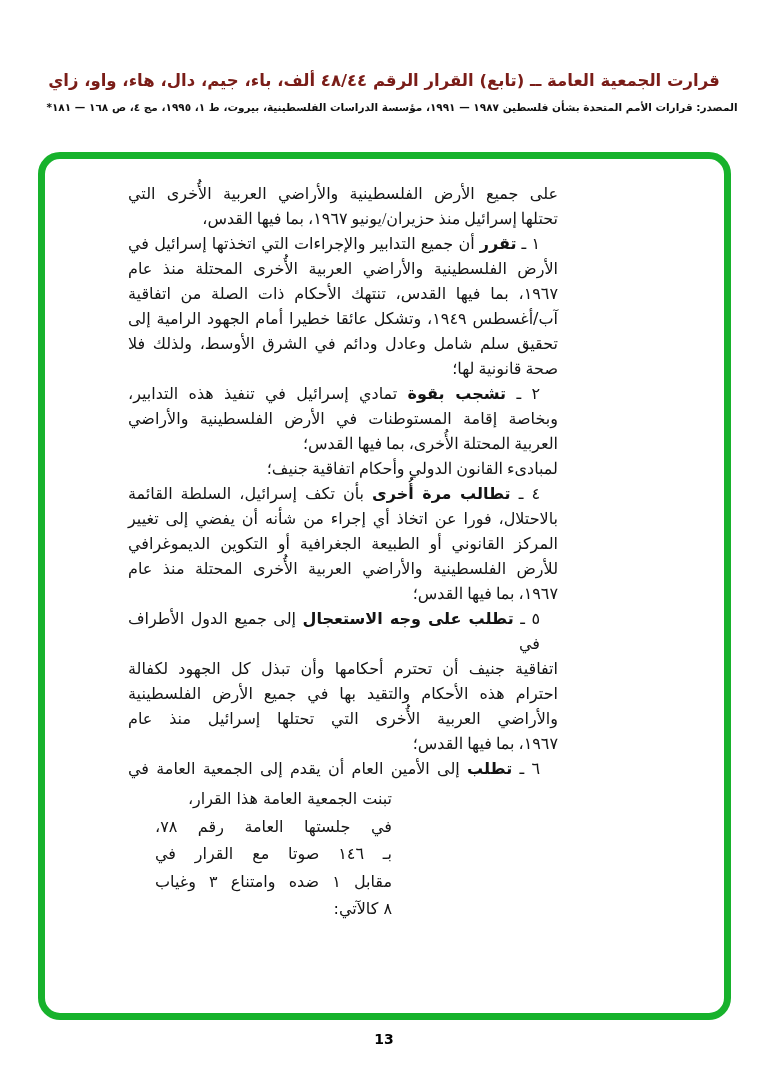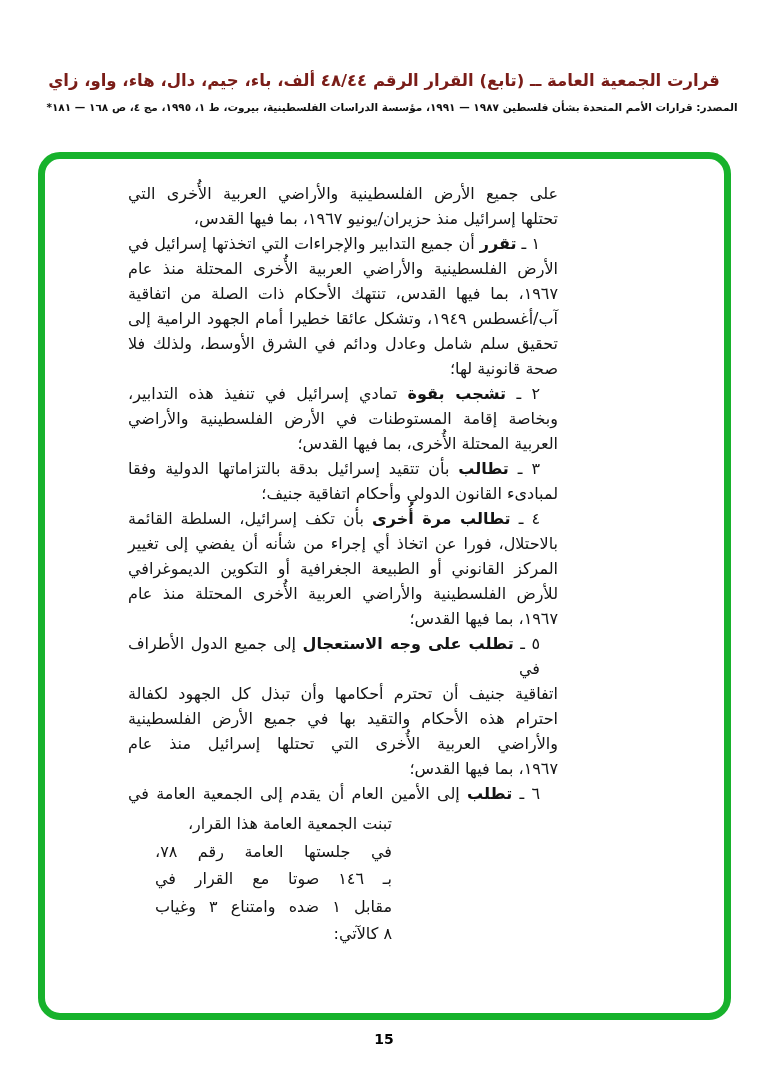--- a/index.html
+++ b/index.html
@@ -18,21 +18,21 @@
   .frame{
     position:absolute;left:38px;top:152px;width:693px;height:868px;
     box-sizing:border-box;border:7px solid #17b22c;border-radius:22px;background:transparent;
   }
   .body-text{
     position:absolute;left:128px;top:181px;width:430px;
     font-size:16px;line-height:25px;color:#141414;
   }
   .bline{white-space:normal;}
   .a-just{text-align:justify;text-align-last:justify;}
-  .a-right{text-align:right;text-align-last:right;}
+  .a-right{text-align:right;text-align-last:right;font-family:Liberation Serif, serif;}
   .ind{padding-right:18px;}
   .bold{font-weight:bold;}
   .closing-block{
     width:237px;margin-right:166px;margin-top:4px;line-height:27.5px;
   }
   .cline{text-align:justify;text-align-last:justify;}
   .cline.c-first{text-align-last:right;padding-left:24px;}
   .cline.c-last{text-align:right;text-align-last:right;}
   .page-number{
     position:absolute;top:1031px;left:0;right:0;text-align:center;
@@ -53,21 +53,20 @@
     <div class="bline a-right"><span>تحتلها إسرائيل منذ حزيران/يونيو ١٩٦٧، بما فيها القدس،</span></div>
     <div class="bline a-just ind"><span>١ ـ </span><span class="bold">تقرر</span><span> أن جميع التدابير والإجراءات التي اتخذتها إسرائيل في</span></div>
     <div class="bline a-just"><span>الأرض الفلسطينية والأراضي العربية الأُخرى المحتلة منذ عام</span></div>
     <div class="bline a-just"><span>١٩٦٧، بما فيها القدس، تنتهك الأحكام ذات الصلة من اتفاقية</span></div>
     <div class="bline a-just"><span>آب/أغسطس ١٩٤٩، وتشكل عائقا خطيرا أمام الجهود الرامية إلى</span></div>
     <div class="bline a-just"><span>تحقيق سلم شامل وعادل ودائم في الشرق الأوسط، ولذلك فلا</span></div>
     <div class="bline a-right"><span>صحة قانونية لها؛</span></div>
     <div class="bline a-just ind"><span>٢ ـ </span><span class="bold">تشجب بقوة</span><span> تمادي إسرائيل في تنفيذ هذه التدابير،</span></div>
     <div class="bline a-just"><span>وبخاصة إقامة المستوطنات في الأرض الفلسطينية والأراضي</span></div>
     <div class="bline a-right"><span>العربية المحتلة الأُخرى، بما فيها القدس؛</span></div>
-    <div class="bline a-just ind"><span>٣ ـ </span><span class="bold">تطالب</span><span> بأن تتقيد إسرائيل بدقة بالتزاماتها الدولية وفقا</span></div>
     <div class="bline a-right"><span>لمبادىء القانون الدولي وأحكام اتفاقية جنيف؛</span></div>
     <div class="bline a-just ind"><span>٤ ـ </span><span class="bold">تطالب مرة أُخرى</span><span> بأن تكف إسرائيل، السلطة القائمة</span></div>
     <div class="bline a-just"><span>بالاحتلال، فورا عن اتخاذ أي إجراء من شأنه أن يفضي إلى تغيير</span></div>
     <div class="bline a-just"><span>المركز القانوني أو الطبيعة الجغرافية أو التكوين الديموغرافي</span></div>
     <div class="bline a-just"><span>للأرض الفلسطينية والأراضي العربية الأُخرى المحتلة منذ عام</span></div>
     <div class="bline a-right"><span>١٩٦٧، بما فيها القدس؛</span></div>
     <div class="bline a-just ind"><span>٥ ـ </span><span class="bold">تطلب على وجه الاستعجال</span><span> إلى جميع الدول الأطراف في</span></div>
     <div class="bline a-just"><span>اتفاقية جنيف أن تحترم أحكامها وأن تبذل كل الجهود لكفالة</span></div>
     <div class="bline a-just"><span>احترام هذه الأحكام والتقيد بها في جميع الأرض الفلسطينية</span></div>
     <div class="bline a-just"><span>والأراضي العربية الأُخرى التي تحتلها إسرائيل منذ عام</span></div>
@@ -75,13 +74,13 @@
     <div class="bline a-just ind"><span>٦ ـ </span><span class="bold">تطلب</span><span> إلى الأمين العام أن يقدم إلى الجمعية العامة في</span></div>
     <div class="closing-block">
       <div class="cline c-first">تبنت الجمعية العامة هذا القرار،</div>
       <div class="cline">في جلستها العامة رقم ٧٨،</div>
       <div class="cline">بـ ١٤٦ صوتا مع القرار في</div>
       <div class="cline">مقابل ١ ضده وامتناع ٣ وغياب</div>
       <div class="cline c-last">٨ كالآتي:</div>
     </div>
 </div>
 
-<div class="page-number">15</div>
+<div class="page-number">13</div>
 
 </body></html>

